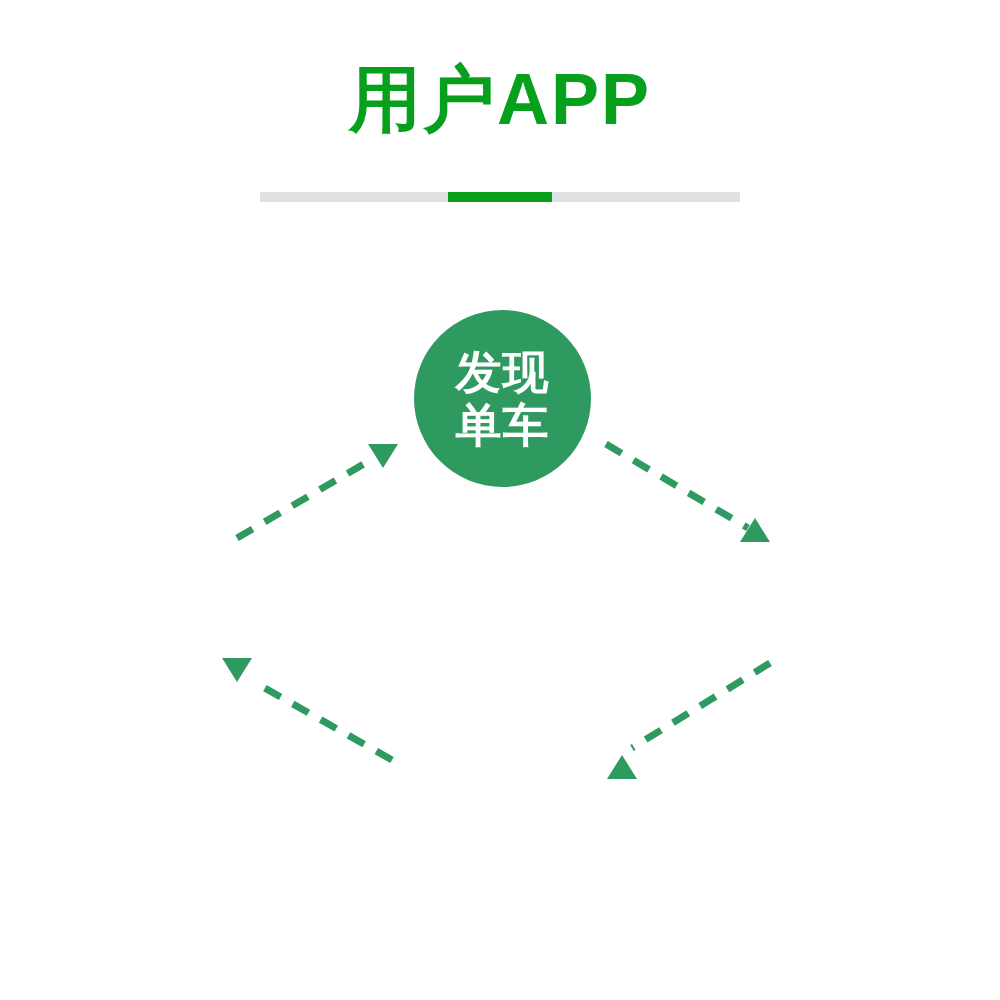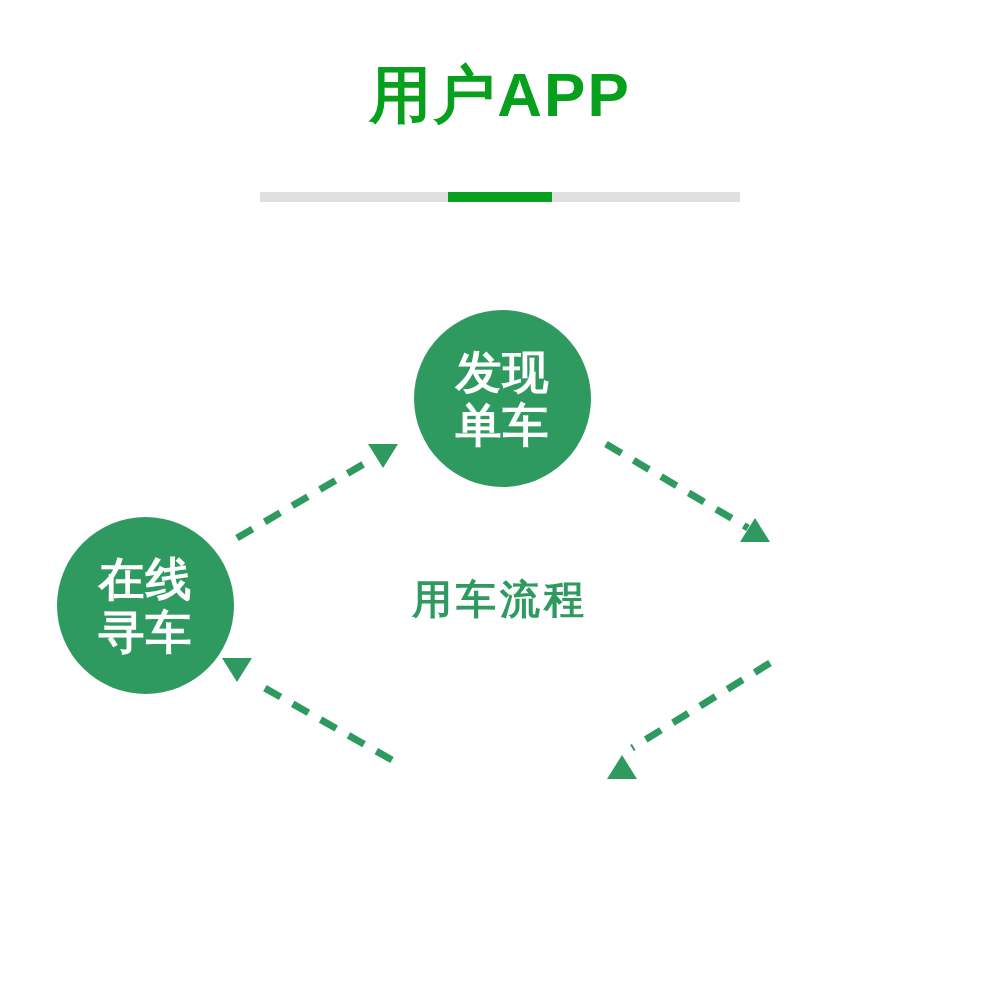--- a/index.html
+++ b/index.html
@@ -18,21 +18,21 @@
     overflow: hidden;
   }
 
   
   #title {
     position: absolute;
     left: 0;
     top: 62px;
     width: 1000px;
     text-align: center;
-    font-size: 62px;
+    font-size: 72px;
     font-weight: bold;
     letter-spacing: 2px;
     color: #06a01d;
     line-height: 1.05;
     white-space: nowrap;
   }
 
   
   #divider {
     position: absolute;
@@ -140,21 +140,16 @@
       </g>
     </svg>
 
     <div class="node" id="node-top">
       <span class="node-label">发现
 单车</span>
     </div>
 
 
 
-    <div class="node" id="node-left">
-      <span class="node-label">在线
-寻车</span>
-    </div>
 
-    <div id="center-label">用车流程</div>
 
   </div>
 </div>
 
 </body></html>

